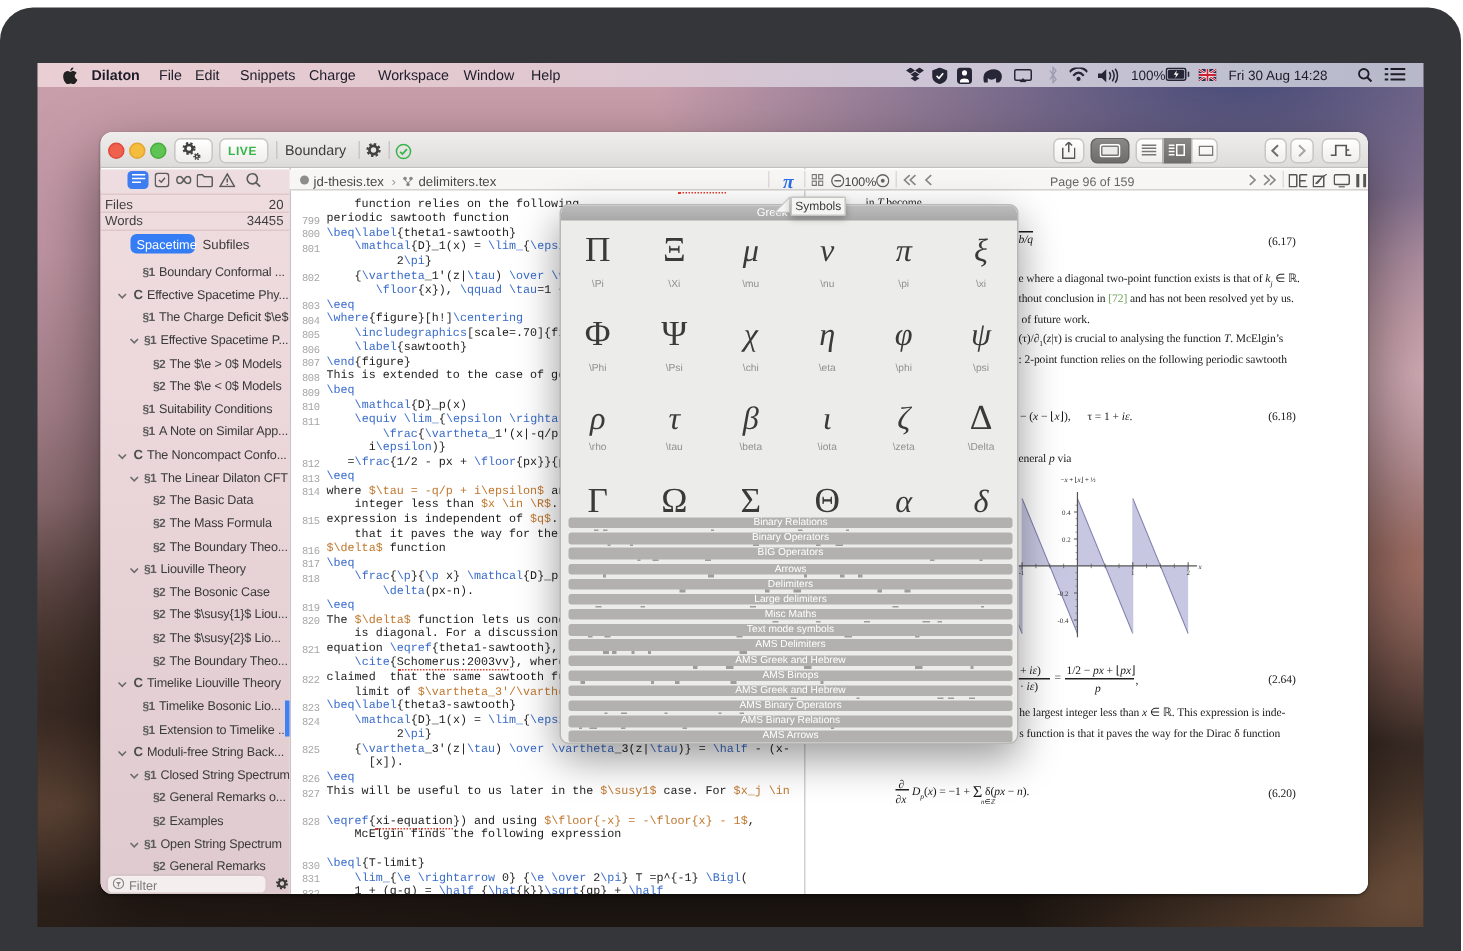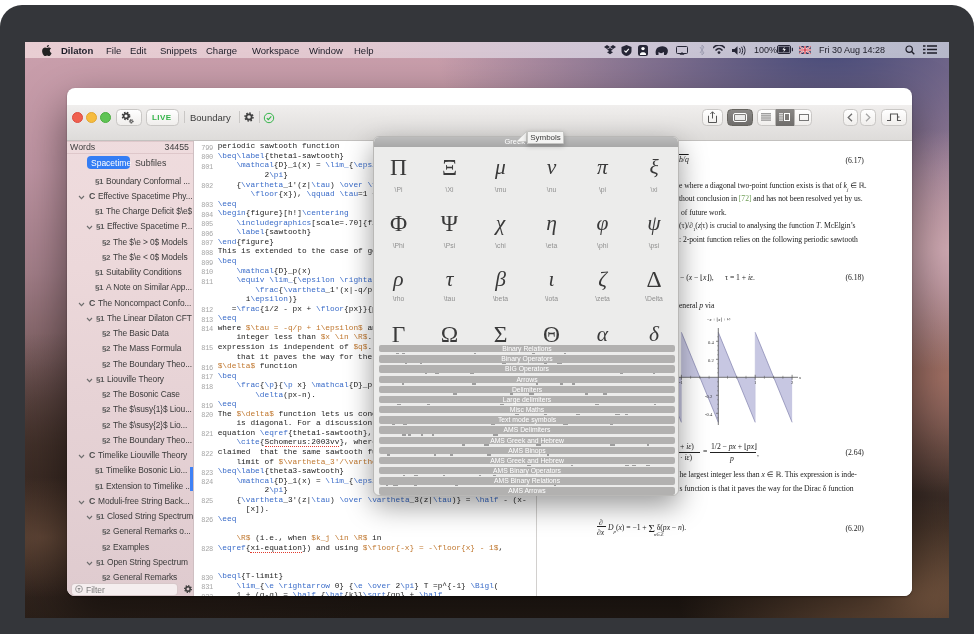--- a/index.html
+++ b/index.html
@@ -15,21 +15,21 @@
  radial-gradient(50% 38% at 6% 80%, rgba(56,40,33,.9), rgba(56,40,33,0) 78%),
  linear-gradient(180deg,#cba0ad 0%,#bd93a1 22%,#a17d87 40%,#7c5f61 55%,#4c3933 70%,#30241e 84%,#251c16 100%)}
 .menubar{position:absolute;left:0;top:0;width:924px;height:15.5px;
  background:linear-gradient(90deg,#e9ced3 0%,#e2c8d0 35%,#cfc6d6 62%,#bfc0d0 85%,#b6b8ca 100%);
  font-size:9.5px;color:#1d1d28}
 .menubar span{position:absolute;top:2.5px}
 .mb-b{font-weight:bold}
 .win{position:absolute;left:42px;top:46px;width:845px;height:508px;border-radius:8px;overflow:hidden;
  background:#fff;box-shadow:0 1px 2px rgba(0,0,0,.35),0 18px 45px rgba(0,0,0,.5)}
 
-.titlebar{position:absolute;left:0;top:17px;width:845px;height:36px;background:linear-gradient(180deg,#f0eeed,#dedcda);border-bottom:1px solid #c3c1bf}
+.titlebar{position:absolute;left:0;top:0;width:845px;height:24px;background:linear-gradient(180deg,#f0eeed,#dedcda);border-bottom:1px solid #c3c1bf}
 .tl{position:absolute;top:6.5px;width:11px;height:11px;border-radius:50%}
 .btn{position:absolute;top:3.5px;height:17px;border:1px solid #c9c7c5;border-radius:4.5px;background:linear-gradient(180deg,#fff,#f0eeec)}
 .btn.dark{background:linear-gradient(180deg,#8a8886,#6f6d6b);border-color:#66645f}
 .tbtxt{position:absolute;top:7px;font-size:9.5px;color:#3c3c3c}
 .tsep{position:absolute;top:6px;width:1px;height:12px;background:#c9c7c5}
 
 .toolrow{position:absolute;left:0;top:25px;width:845px;height:13.5px;background:#f7f6f5;border-bottom:1px solid #d4d2d0}
 .toolrow .pink{position:absolute;left:0;top:0;width:126px;height:13.5px;background:#eddde0}
 .crumb{position:absolute;top:2.5px;font-size:8.8px;color:#4a4a4a}
 .vsep{position:absolute;top:1px;height:11px;width:1px;background:#dddcda}
@@ -327,21 +327,21 @@
     <div class="editor">
     <div class="crow" style="top:-6.6px"><span class="ct">                                    relies on the <span class="r">sawtoot</span>h fn</span></div>
 <div class="crow" style="top:6.3px"><span class="ct">    function relies on the following</span></div>
 <div class="crow" style="top:15.8px"><span class="num">799</span><span class="ct">periodic sawtooth function</span></div>
 <div class="crow" style="top:25.4px"><span class="num">800</span><span class="ct"><span class="c">\beq\label</span>{theta1-sawtooth}</span></div>
 <div class="crow" style="top:34.9px"><span class="num">801</span><span class="ct">    <span class="c">\mathcal</span>{D}_1(x) = <span class="c">\lim_</span>{<span class="c">\epsilon</span> <span class="c">\rightarrow</span> 0^+} {1 <span class="c">\over</span> 2<span class="c">\pi</span>}</span></div>
 <div class="crow" style="top:44.5px"><span class="ct">          2<span class="c">\pi</span>}</span></div>
 <div class="crow" style="top:54.0px"><span class="num">802</span><span class="ct">    {<span class="c">\vartheta</span>_1'(z|<span class="c">\tau</span>) <span class="c">\over</span> <span class="c">\vartheta</span>_1(z|<span class="c">\tau</span>)} = <span class="c">\half</span> - (x -</span></div>
 <div class="crow" style="top:63.6px"><span class="ct">       <span class="c">\floor</span>{x}), <span class="c">\qquad</span> <span class="c">\tau</span>=1 + i<span class="c">\epsilon</span></span></div>
 <div class="crow" style="top:73.2px"><span class="num">803</span><span class="ct"><span class="c">\eeq</span></span></div>
-<div class="crow" style="top:82.7px"><span class="num">804</span><span class="ct"><span class="c">\begin</span>{figure}[h!]<span class="c">\centering</span></span></div>
+<div class="crow" style="top:82.7px"><span class="num">804</span><span class="ct"><span class="c">\where</span>{figure}[h!]<span class="c">\centering</span></span></div>
 <div class="crow" style="top:92.2px"><span class="num">805</span><span class="ct">    <span class="c">\includegraphics</span>[scale=.70]{figures/sawtooth}</span></div>
 <div class="crow" style="top:101.8px"><span class="num">806</span><span class="ct">    <span class="c">\label</span>{sawtooth}</span></div>
 <div class="crow" style="top:111.3px"><span class="num">807</span><span class="ct"><span class="c">\end</span>{figure}</span></div>
 <div class="crow" style="top:120.9px"><span class="num">808</span><span class="ct">This is extended to the case of general p</span></div>
 <div class="crow" style="top:130.5px"><span class="num">809</span><span class="ct"><span class="c">\beq</span></span></div>
 <div class="crow" style="top:140.0px"><span class="num">810</span><span class="ct">    <span class="c">\mathcal</span>{D}_p(x)</span></div>
 <div class="crow" style="top:149.6px"><span class="num">811</span><span class="ct">    <span class="c">\equiv</span> <span class="c">\lim_</span>{<span class="c">\epsilon</span> <span class="c">\rightarrow</span> 0}</span></div>
 <div class="crow" style="top:159.1px"><span class="ct">        <span class="c">\frac</span>{<span class="c">\vartheta</span>_1'(x|-q/p + i<span class="c">\epsilon</span>)}{<span class="c">\vartheta</span>_1(x|-q/p +</span></div>
 <div class="crow" style="top:168.7px"><span class="ct">      i<span class="c">\epsilon</span>)}</span></div>
 <div class="crow" style="top:178.2px"><span class="num">812</span><span class="ct">   =<span class="c">\frac</span>{1/2 - px + <span class="c">\floor</span>{px}}{p}</span></div>
@@ -360,22 +360,23 @@
 <div class="crow" style="top:302.4px"><span class="num">821</span><span class="ct">equation <span class="c">\eqref</span>{theta1-sawtooth}, which</span></div>
 <div class="crow" style="top:311.9px"><span class="ct">    <span class="c">\cite</span>{<span class="r">Schomerus:2003vv</span>}, where it is</span></div>
 <div class="crow" style="top:321.5px"><span class="num">822</span><span class="ct">claimed  that the same sawtooth function</span></div>
 <div class="crow" style="top:331.0px"><span class="ct">    limit of <span class="m">$\vartheta_3'/\vartheta_3$</span> at the</span></div>
 <div class="crow" style="top:340.6px"><span class="num">823</span><span class="ct"><span class="c">\beq\label</span>{theta3-sawtooth}</span></div>
 <div class="crow" style="top:350.1px"><span class="num">824</span><span class="ct">    <span class="c">\mathcal</span>{D}_1(x) = <span class="c">\lim_</span>{<span class="c">\epsilon</span> <span class="c">\rightarrow</span> 0^+} {1 <span class="c">\over</span> 2<span class="c">\pi</span>}</span></div>
 <div class="crow" style="top:359.7px"><span class="ct">          2<span class="c">\pi</span>}</span></div>
 <div class="crow" style="top:369.2px"><span class="num">825</span><span class="ct">    {<span class="c">\vartheta</span>_3'(z|<span class="c">\tau</span>) <span class="c">\over</span> <span class="c">\vartheta</span>_3(z|<span class="c">\tau</span>)} = <span class="c">\half</span> - (x-</span></div>
 <div class="crow" style="top:378.8px"><span class="ct">      [x]).</span></div>
 <div class="crow" style="top:388.3px"><span class="num">826</span><span class="ct"><span class="c">\eeq</span></span></div>
-<div class="crow" style="top:407.4px"><span class="ct">    <span class="m">\R$</span> (i.e., when <span class="m">$k_j \in \R$</span> in</span></div>
+<div class="crow" style="top:397.9px"><span class="num">827</span><span class="ct">This will be useful to us later in the <span class="m">$\susy1$</span> case. For <span class="m">$x_j \in</span></span></div>
 <div class="crow" style="top:417.0px"><span class="num">828</span><span class="ct"><span class="c">\eqref</span>{<span class="r">xi-equation</span>}) and using <span class="m">$\floor{-x} = -\floor{x} - 1$</span>,</span></div>
+<div class="crow" style="top:426.5px"><span class="ct">    McElgin finds the following expression</span></div>
 <div class="crow" style="top:445.6px"><span class="num">830</span><span class="ct"><span class="c">\beql</span>{T-limit}</span></div>
 <div class="crow" style="top:455.1px"><span class="num">831</span><span class="ct">    <span class="c">\lim_</span>{<span class="c">\e</span> <span class="c">\rightarrow</span> 0} {<span class="c">\e</span> <span class="c">\over</span> 2<span class="c">\pi</span>} T =p^{-1} <span class="c">\Bigl</span>(</span></div>
 <div class="crow" style="top:464.7px"><span class="num">832</span><span class="ct">    1 + (q-q) = <span class="c">\half</span> {<span class="c">\hat</span>{k}}<span class="c">\sqrt</span>{qp} + <span class="c">\half</span></span></div>
     </div>
     <div class="pdf">
       <div class="pl" style="left:41px;top:3px">in <i>T</i> become</div>
       <div class="pl" style="left:143px;top:28px"><i style="text-decoration:overline">b/q</i></div>
       <div class="pl" style="left:309.5px;top:29.5px">(6.17)</div>
       <div class="pl" style="left:143px;top:54px">e where a diagonal two-point function exists is that of <i>k<sub style="font-size:5px">j</sub></i> ∈ ℝ.</div>
       <div class="pl" style="left:143px;top:67.5px">thout conclusion in <span style="color:#6f9e57">[72]</span> and has not been resolved yet by us.</div>

